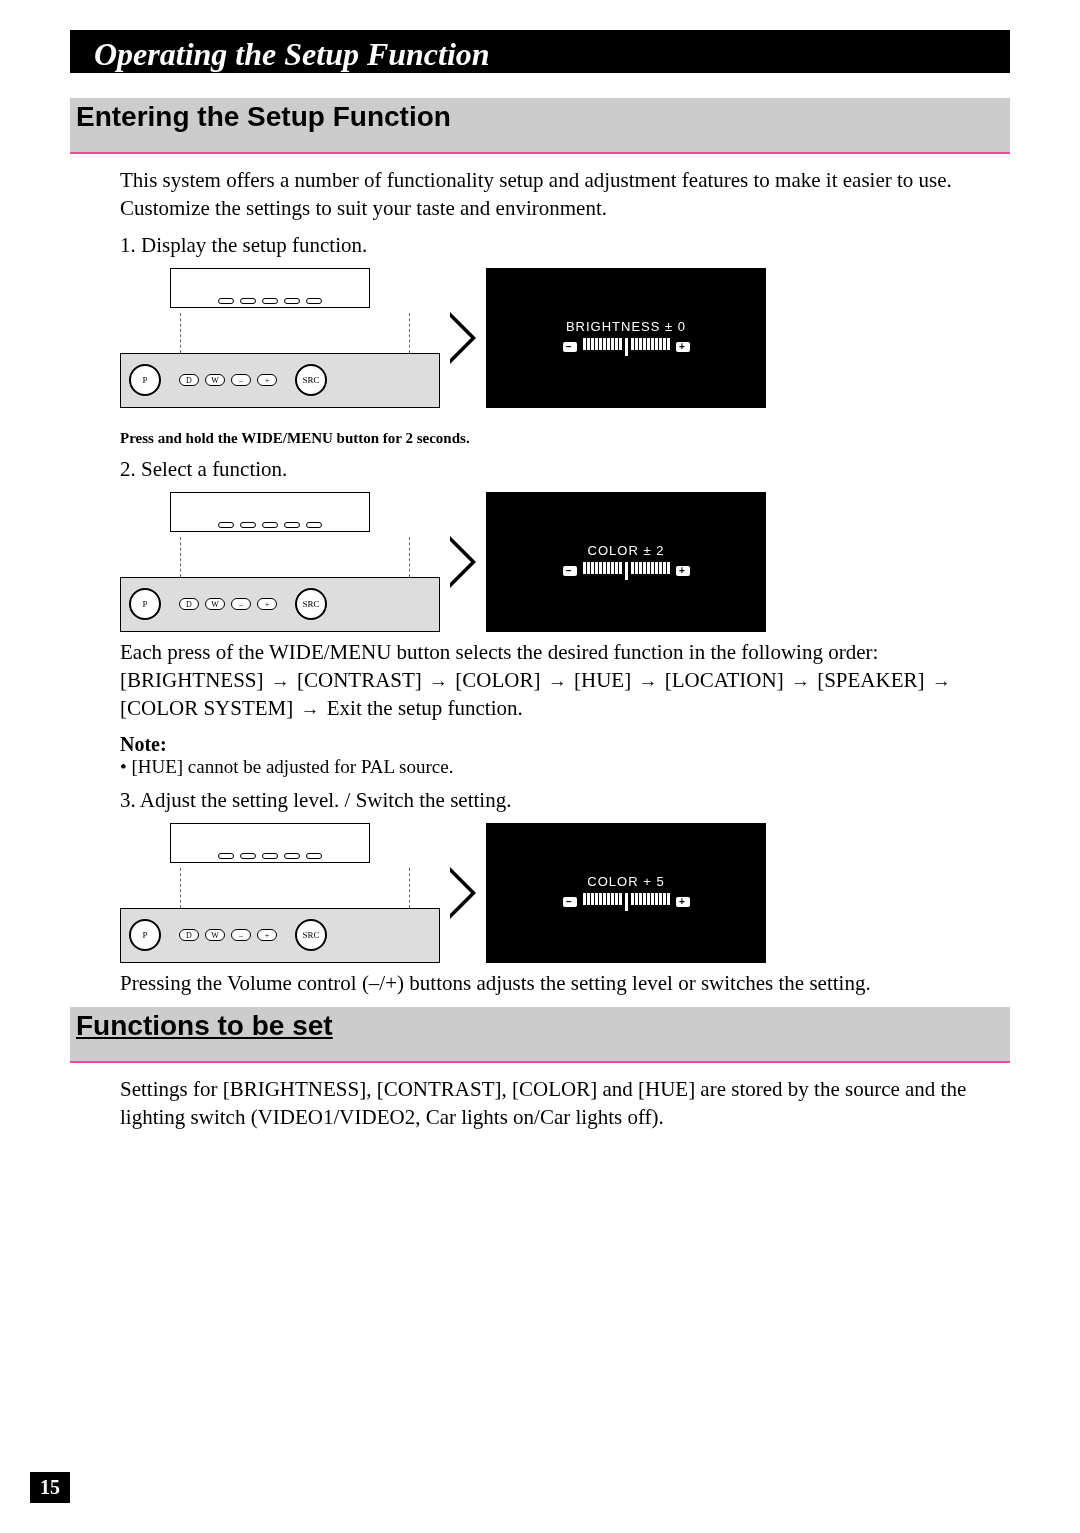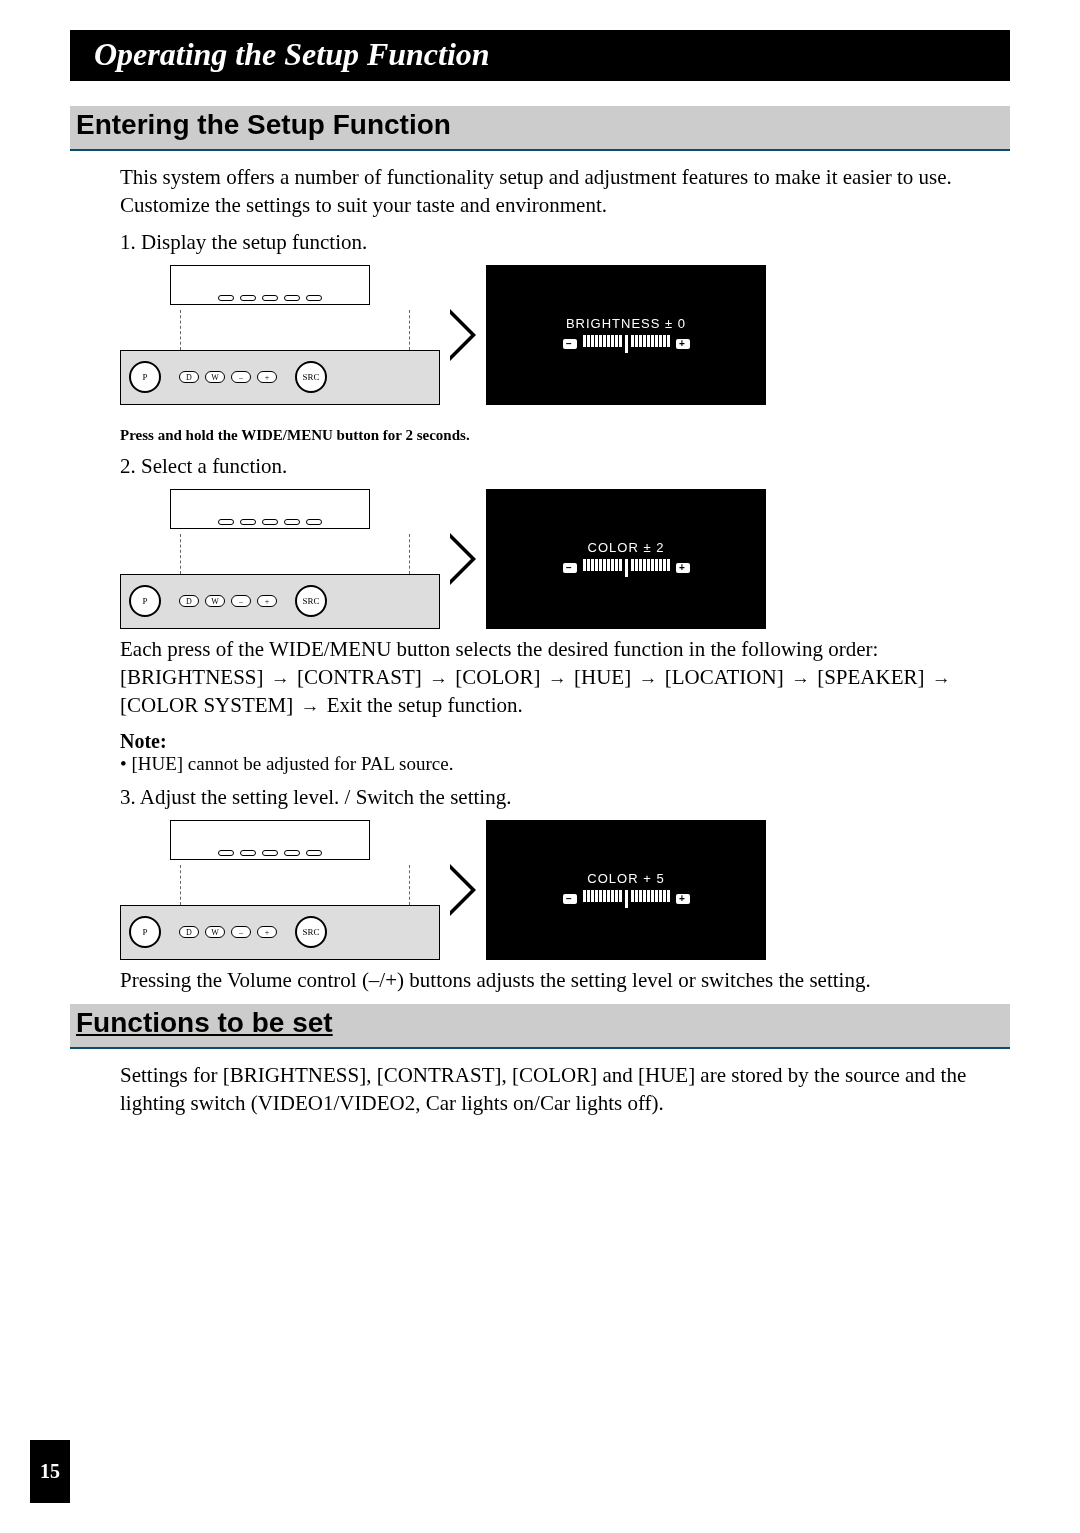--- a/index.html
+++ b/index.html
@@ -14,30 +14,30 @@
     padding: 30px 70px 40px 70px;
     height: 1533px;
     position: relative;
   }
   .title-bar {
     background: #000;
     color: #fff;
     font-style: italic;
     font-weight: bold;
     font-size: 32px;
-    padding: 6px 12px 8px 24px;
+    padding: 6px 12px 0 24px;
     margin: 0 0 25px 0;
   }
   .section-heading {
     background: #ccc;
     font-family: Arial, Helvetica, sans-serif;
     font-weight: bold;
     font-size: 28px;
-    padding: 3px 6px 8px 6px;
-    border-bottom: 2px solid #0c4a6e;
+    padding: 3px 6px 19px 6px;
+    border-bottom: 2px solid #ec4899;
     margin-bottom: 12px;
   }
   .body-text {
     font-size: 21px;
     line-height: 1.35;
     margin-left: 50px;
     margin-right: 10px;
     margin-bottom: 10px;
   }
   .step-heading {
@@ -208,21 +208,21 @@
   }
 
   .page-num {
     position:absolute;
     left:30px;
     bottom:30px;
     background:#000;
     color:#fff;
     font-weight:bold;
     font-size:20px;
-    padding:20px 10px;
+    padding:4px 10px;
   }
 </style>
 </head>
 <body>
 
 <div class="page">
 
   <div class="title-bar">
     <span>Operating the Setup Function</span>
   </div>

